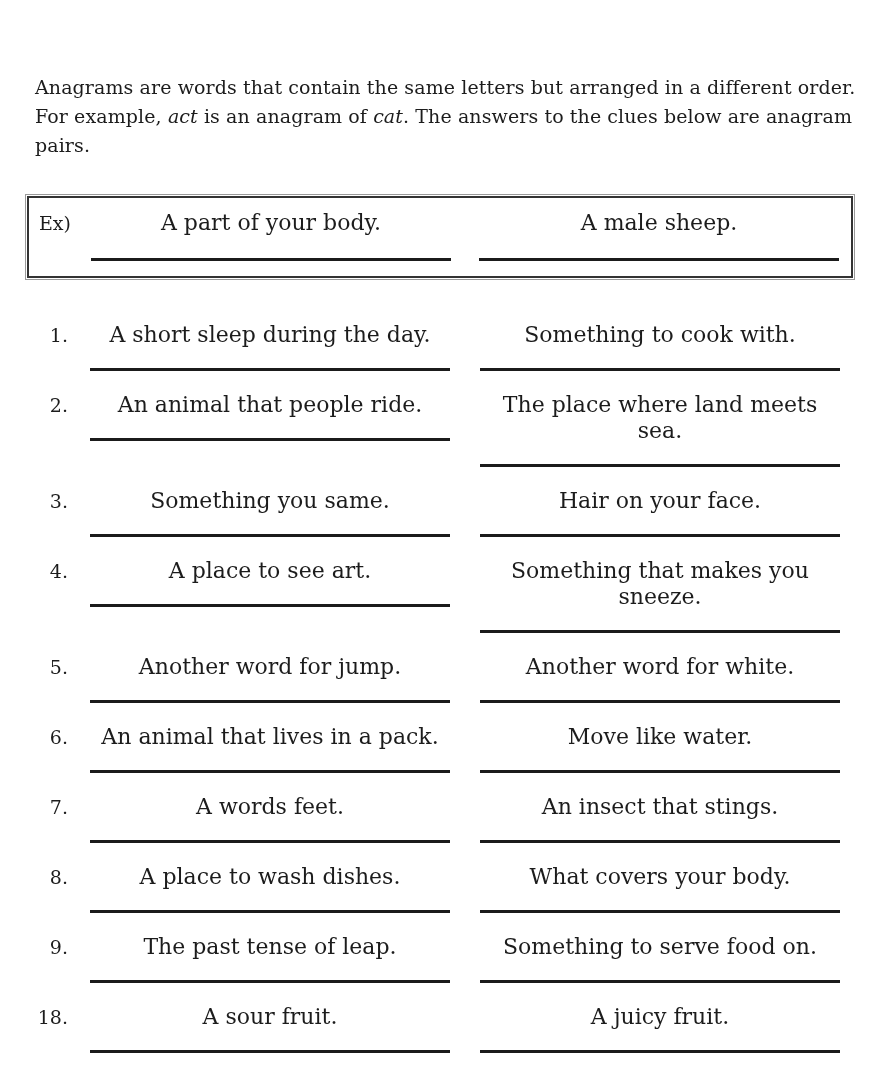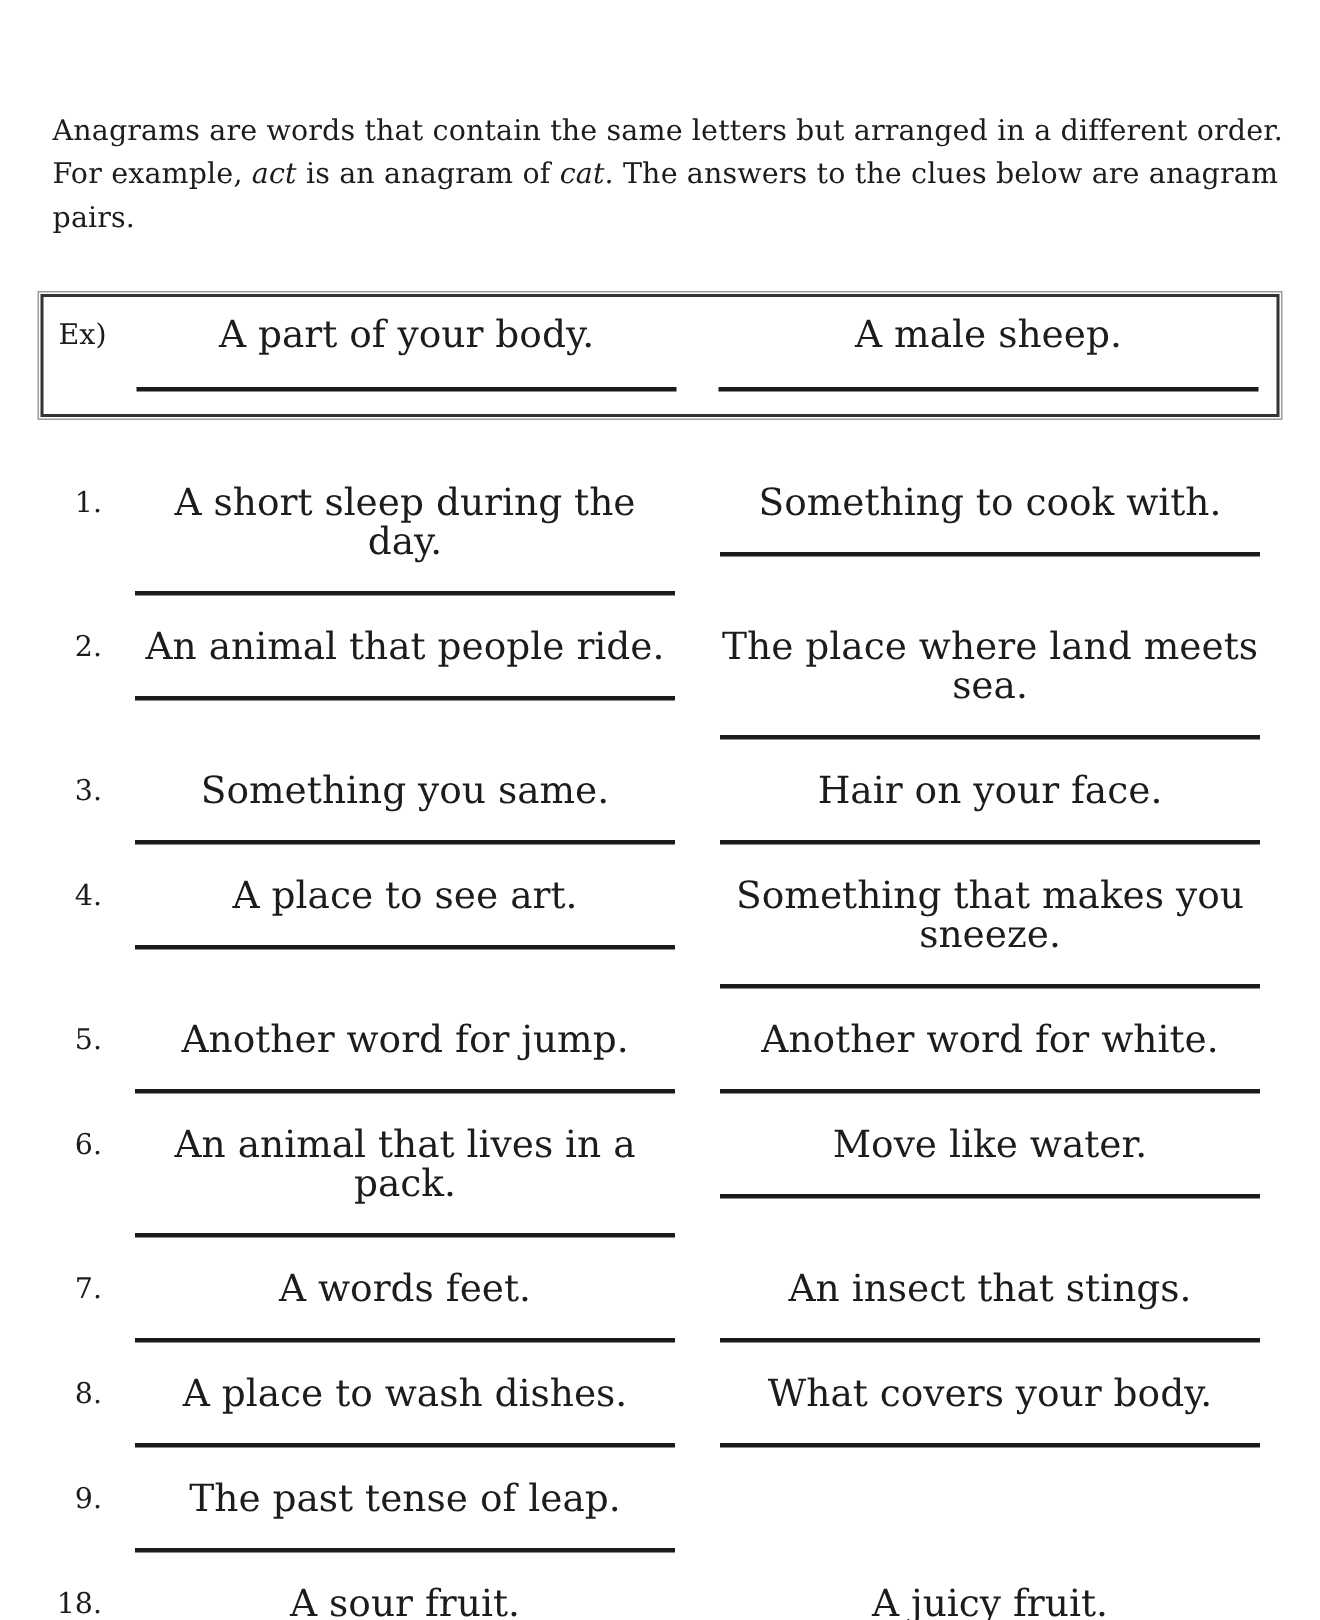--- a/index.html
+++ b/index.html
@@ -55,21 +55,21 @@
   .cell {
     width: 360px;
     flex: 0 0 auto;
   }
   .cell-left  { margin-left: 22px; }
   .cell-right { margin-left: 30px; }
   .exbox .cell-left  { margin-left: 10px; }
   .exbox .cell-right { margin-left: 28px; }
   .clue {
     text-align: center;
-    font-size: 25px;
+    font-size: 22px;
     line-height: 26px;
   }
   .blank {
     height: 0;
     margin-top: 20px;
     border-bottom: 3px solid #1b1b1b;
   }
   .exbox .blank { margin-top: 22px; }
   .rows {
     margin: 44px 0 0 20px;
@@ -198,20 +198,24 @@
         <div class="blank"></div>
       </div>
     </div>
 
     <div class="row">
       <div class="num">9.</div>
       <div class="cell cell-left">
         <div class="clue">The past tense of leap.</div>
         <div class="blank"></div>
       </div>
+      <div class="cell cell-right">
+        <div class="clue">Something to serve food on.</div>
+        <div class="blank"></div>
+      </div>
     </div>
 
     <div class="row">
       <div class="num">18.</div>
       <div class="cell cell-left">
         <div class="clue">A sour fruit.</div>
         <div class="blank"></div>
       </div>
       <div class="cell cell-right">
         <div class="clue">A juicy fruit.</div>

